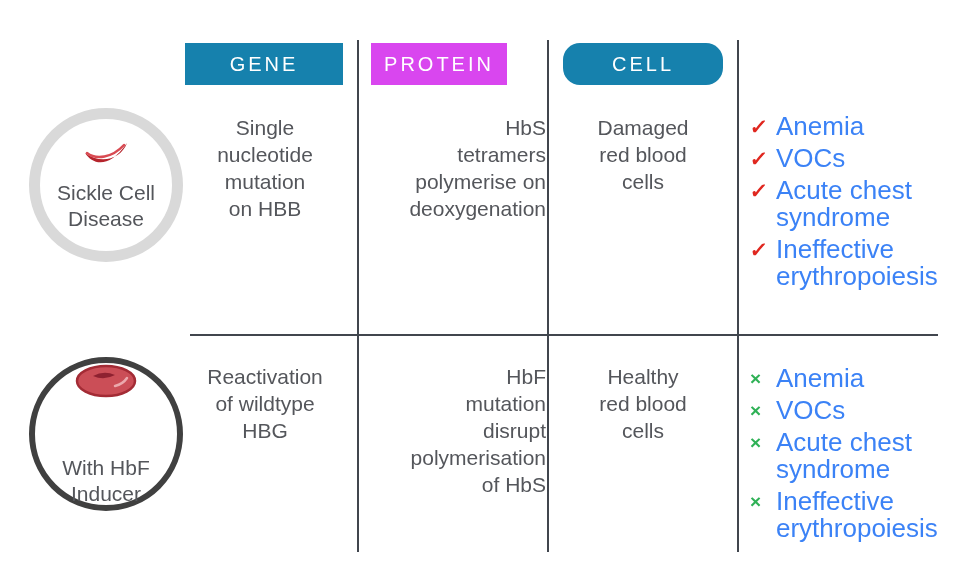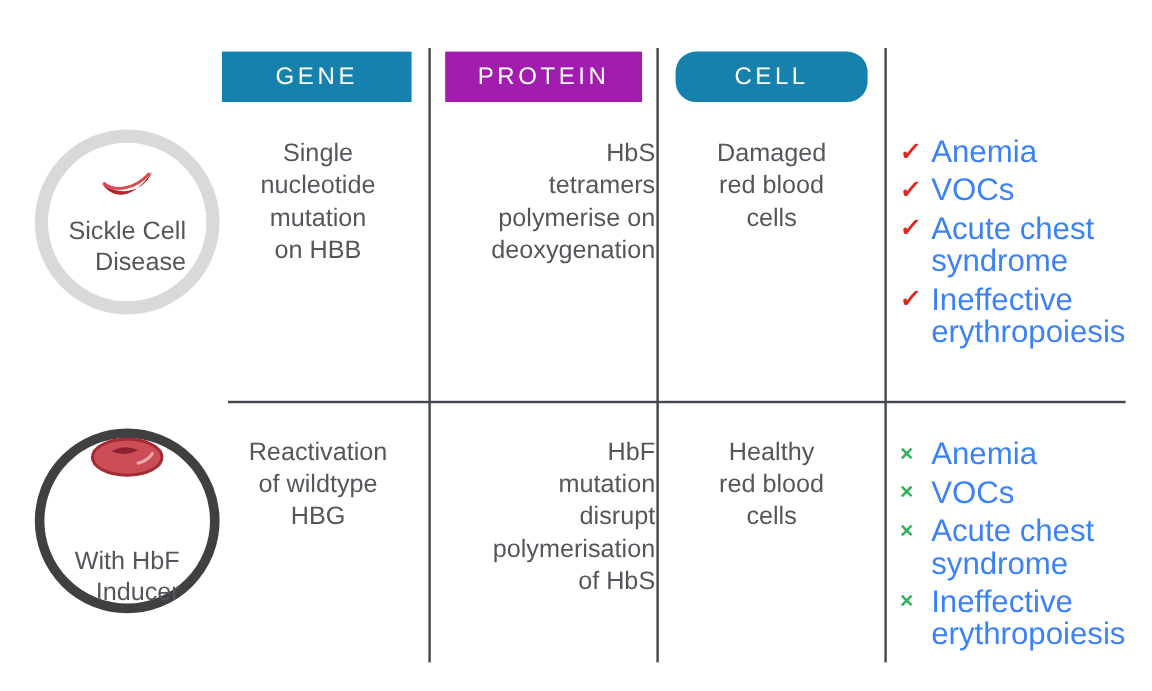--- a/index.html
+++ b/index.html
@@ -10,30 +10,30 @@
   
   .vline{position:absolute;top:40px;height:512px;width:2px;background:#41464e;}
   .vline.v1{left:357px;} .vline.v2{left:547px;} .vline.v3{left:737px;}
   .hline{position:absolute;left:190px;top:334px;width:748px;height:2px;background:#41464e;}
   
   .hdr{
     position:absolute;top:43px;height:42px;display:flex;align-items:center;justify-content:center;
     color:#ffffff;font-size:20px;letter-spacing:3px;font-weight:500;
   }
   .hdr.gene{left:185px;width:158px;background:#1681ad;align-items:center;}
-  .hdr.protein{left:371px;width:164px;background:#a21caf;}
+  .hdr.protein{left:371px;width:136px;background:#d946ef;}
   .hdr.cellh{left:563px;width:160px;background:#1681ad;border-radius:17px;}
   
   .badge{
     position:absolute;left:29px;width:154px;height:154px;border-radius:50%;
     box-sizing:border-box;background:#ffffff;
-    display:flex;flex-direction:column;align-items:center;justify-content:center;text-align:right;
+    display:flex;flex-direction:column;align-items:center;justify-content:center;text-align:center;
   }
   .badge.b1{top:108px;border:11px solid #d9d9d9;}
-  .badge.b2{top:357px;border:8px solid #404040;gap:48px;}
+  .badge.b2{top:357px;border:6px solid #404040;gap:48px;}
   .badge .bicon{margin-bottom:7px;line-height:0;}
   .badge-label{font-size:21px;line-height:26px;white-space:pre-line;color:#54565b;}
   
   .cell{
     position:absolute;text-align:center;font-size:21px;line-height:27px;
     white-space:pre-line;color:#54565b;
   }
   .cell.c-gene{left:175px;width:180px;}
   .cell.c-protein{left:360px;width:186px;text-align:right;}
   .cell.c-cell{left:553px;width:180px;}

